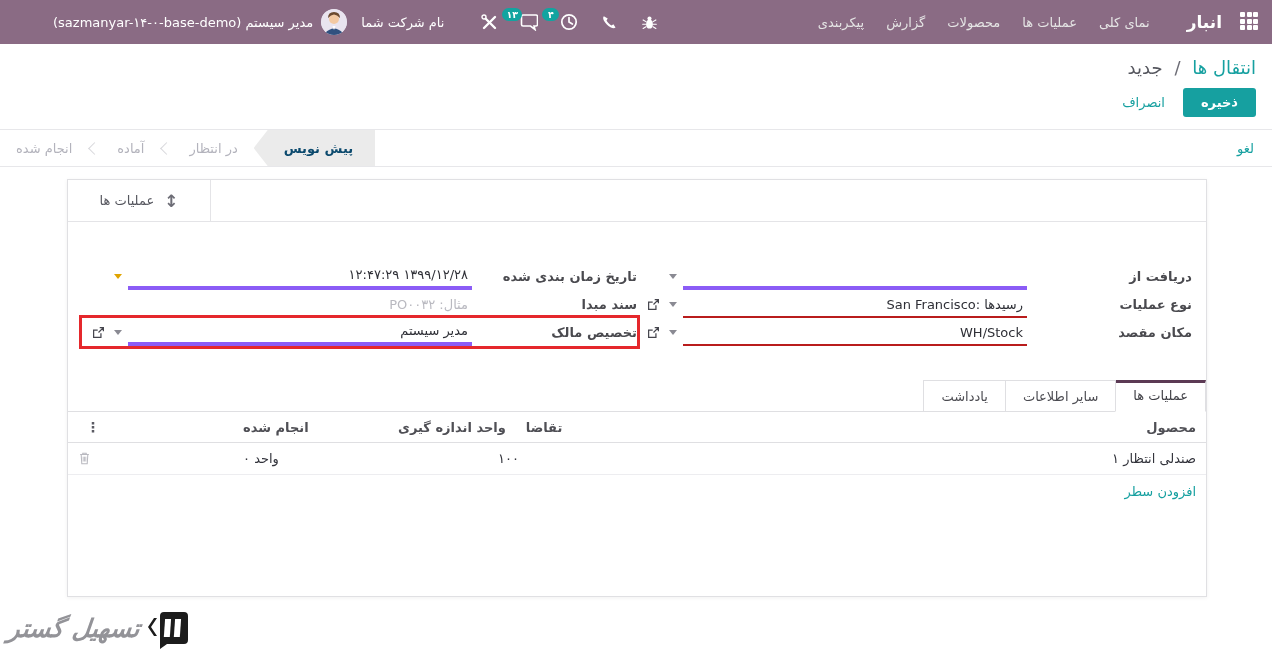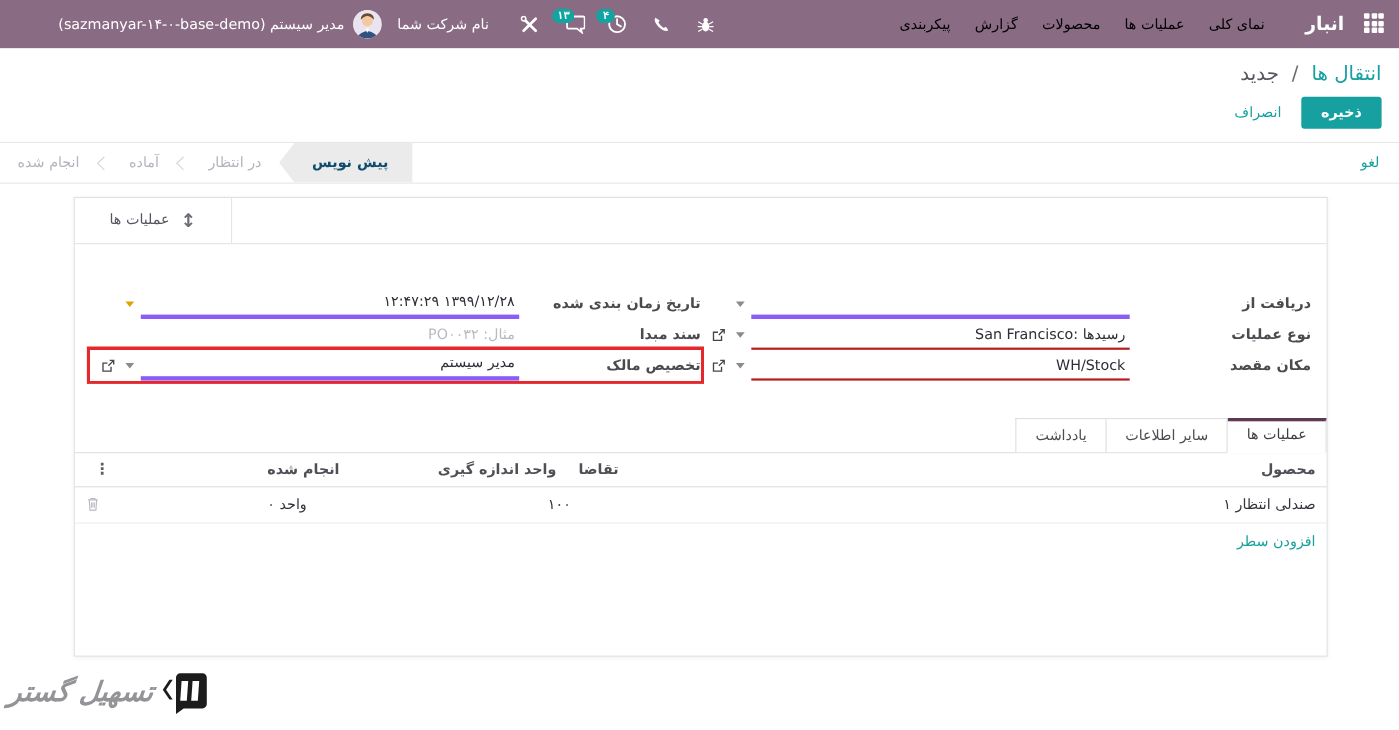--- a/index.html
+++ b/index.html
@@ -9,24 +9,24 @@
 
   
   .topbar { height:44px; background:#8a6b84; display:flex; align-items:center;
     justify-content:space-between; padding:0 14px; color:#fff; }
   .tb-right { display:flex; align-items:center; gap:4px; }
   .apps-grid { width:20px; height:20px; display:grid; grid-template-columns:repeat(3,5px);
     grid-template-rows:repeat(3,5px); gap:1.5px; margin-left:12px; cursor:pointer; }
   .apps-grid i { background:#fff; border-radius:1px; }
   .app-name { font-size:17px; font-weight:bold; margin-left:22px; }
   .tb-menu { display:flex; align-items:center; }
-  .tb-menu .mi { padding:12px 11px; font-size:13px; color:#000000; cursor:pointer; }
+  .tb-menu .mi { padding:12px 11px; font-size:13px; color:#e5e5e5; cursor:pointer; }
   .tb-left { display:flex; align-items:center; direction:ltr; gap:6px; }
   .sysicon { position:relative; width:34px; height:30px; display:flex; align-items:center;
-    justify-content:center; cursor:pointer;font-family:Liberation Mono, monospace; }
+    justify-content:flex-end; cursor:pointer; }
   .sysicon svg { display:block; }
   .badge { position:absolute; top:1px; left:-2px; background:#12a4a0; color:#fff;
     font-size:9.5px; line-height:13px; min-width:17px; text-align:center;
     border-radius:8px; padding:0 4px; font-weight:bold; }
   .company { color:#fff; font-size:13px; padding:0 14px 0 8px; cursor:pointer; }
   .usermenu { display:flex; align-items:center; direction:rtl; gap:8px; cursor:pointer; padding-left:4px; }
   .avatar { width:26px; height:26px; border-radius:50%; overflow:hidden; background:#e9e2ee; flex:none; }
   .username { font-size:13px;margin-left:35px; }
 
   

